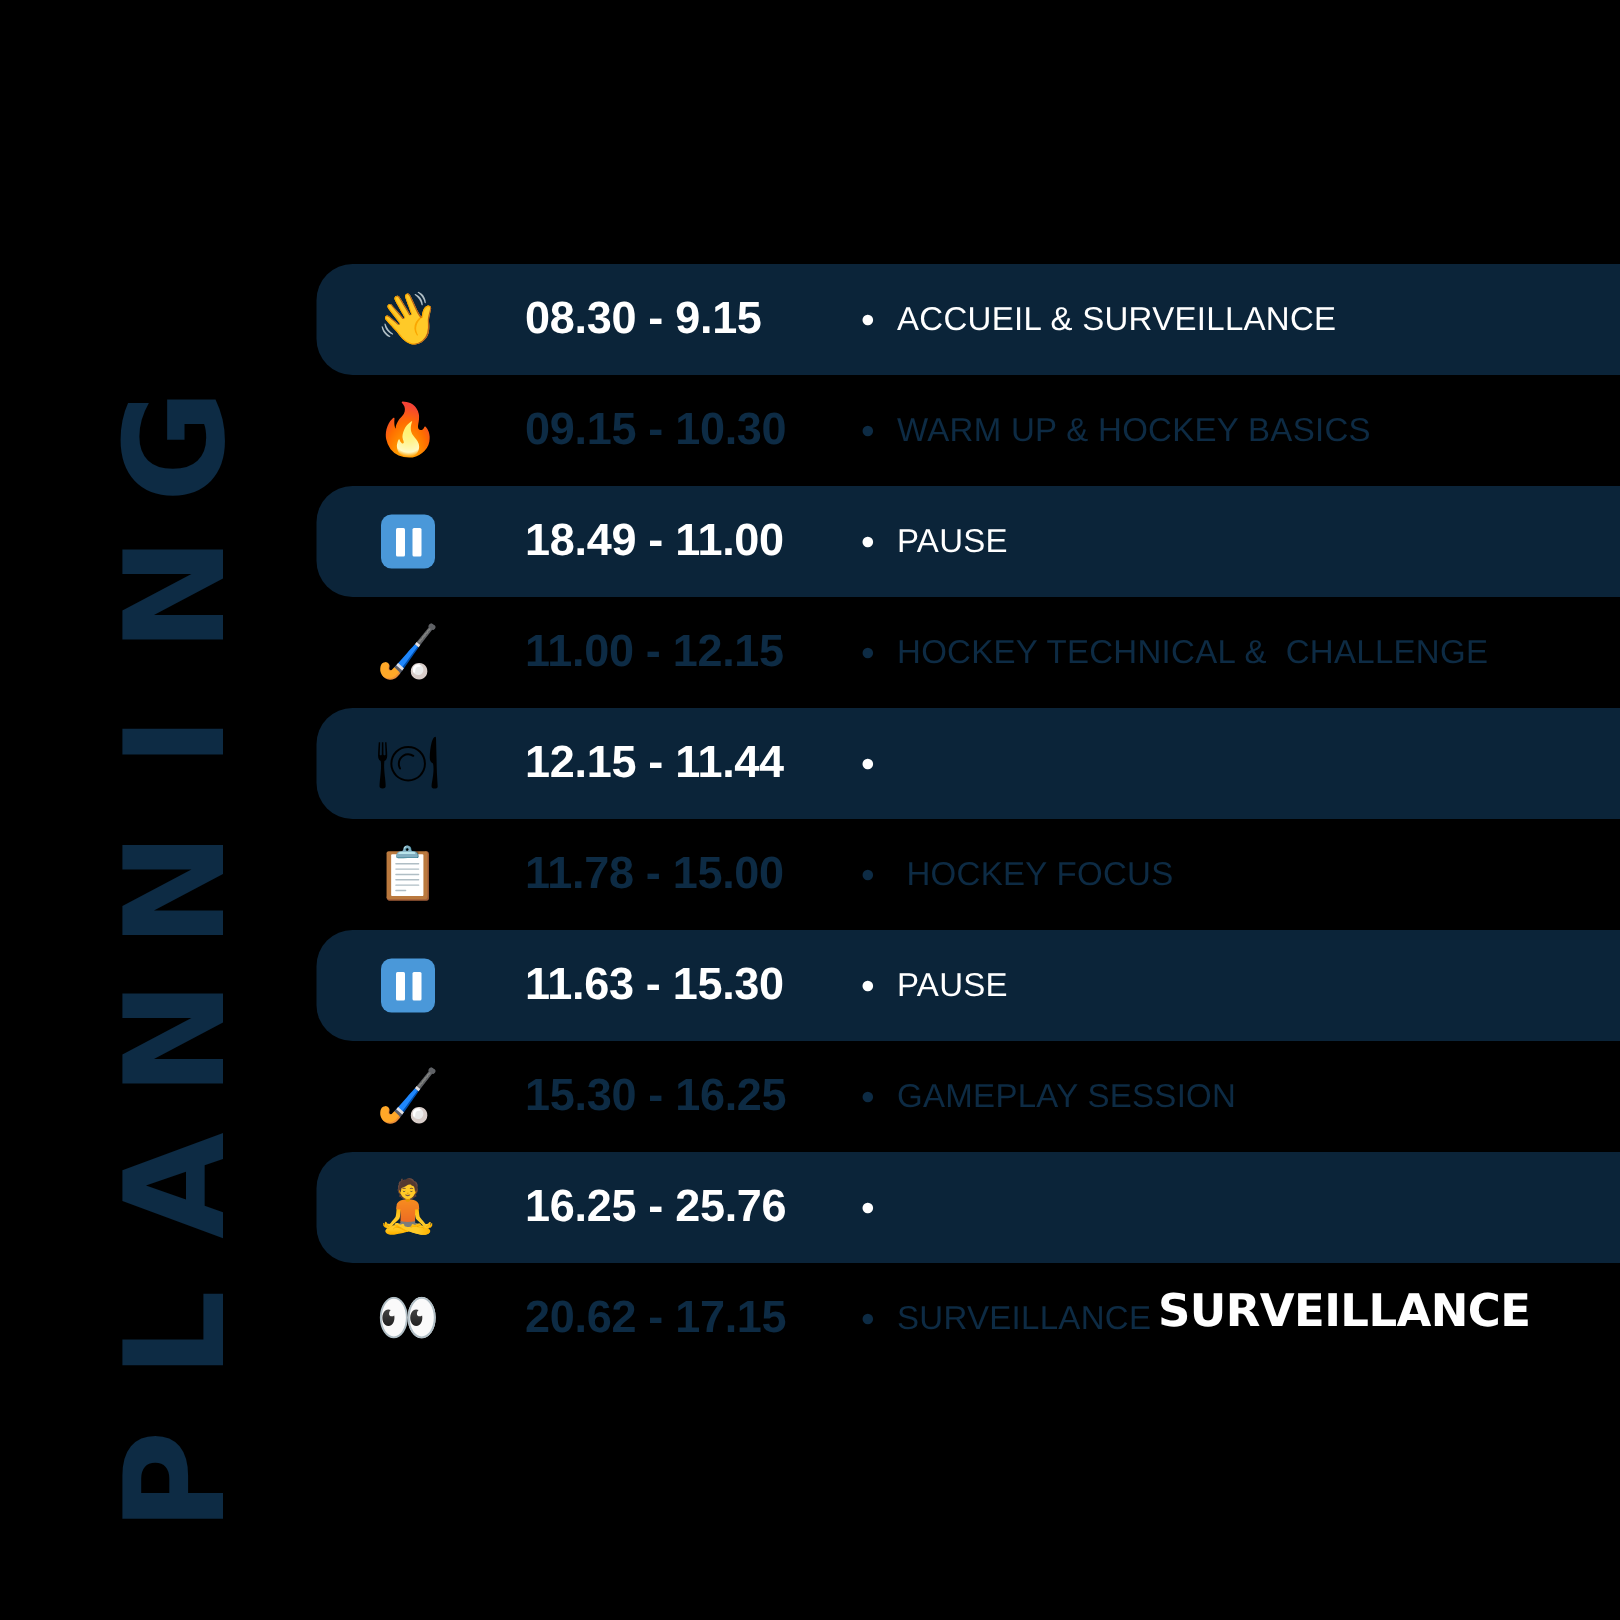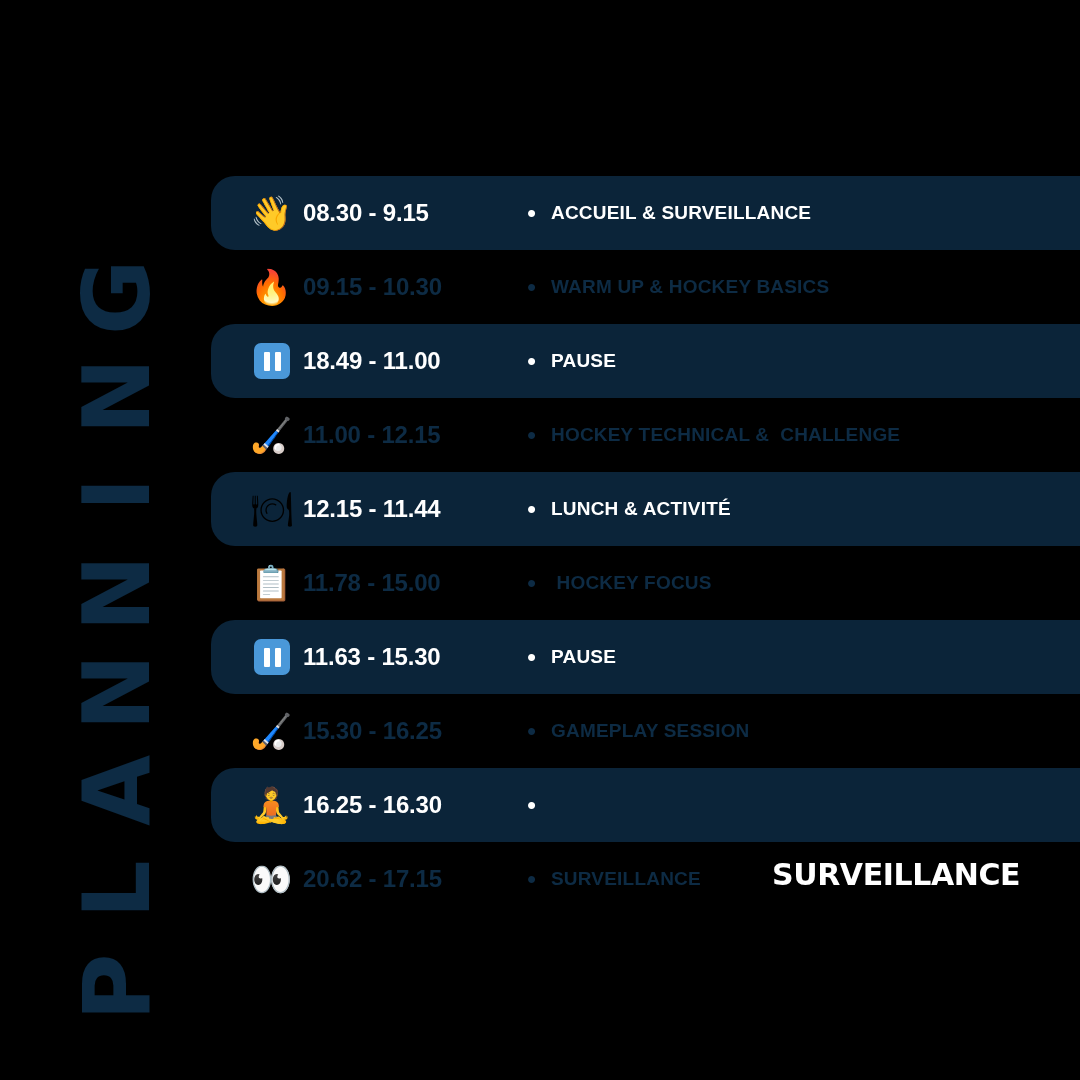--- a/index.html
+++ b/index.html
@@ -89,35 +89,36 @@
     display: block;
     width: 6px;
     height: 19px;
     background: #ffffff;
     border-radius: 1px;
   }
 
   .row-time {
     width: 224px;
     min-width: 224px;
-    font-size: 24px;
+    font-size: 30px;
     font-weight: 700;
     letter-spacing: -0.2px;
     white-space: nowrap;
+    margin-left: 47px;
   }
   .row-bullet {
     width: 24px;
     min-width: 24px;
     font-size: 26px;
     line-height: 1;
     text-align: left;
   }
   .row-label {
-    font-size: 19px;
-    font-weight: 700;
+    font-size: 22px;
+    font-weight: 400;
     letter-spacing: 0.2px;
     white-space: pre;
   }
 
   .row.highlight .row-time,
   .row.highlight .row-bullet,
   .row.highlight .row-label { color: #ffffff; }
 
   .row.dim .row-time,
   .row.dim .row-bullet,
@@ -179,21 +180,20 @@
       <div class="row dim">
         <div class="row-icon">🏑</div>
         <div class="row-time">11.00 - 12.15</div>
         <div class="row-bullet">•</div>
         <div class="row-label">HOCKEY TECHNICAL &amp;  CHALLENGE</div>
       </div>
       <div class="row highlight">
         <div class="row-icon">🍽</div>
         <div class="row-time">12.15 - 11.44</div>
         <div class="row-bullet">•</div>
-        <div class="row-label">LUNCH &amp; ACTIVITÉ</div>
       </div>
       <div class="row dim">
         <div class="row-icon">📋</div>
         <div class="row-time">11.78 - 15.00</div>
         <div class="row-bullet">•</div>
         <div class="row-label"> HOCKEY FOCUS</div>
       </div>
       <div class="row highlight">
         <div class="row-icon">
           <span class="pause-glyph">
@@ -206,21 +206,21 @@
         <div class="row-label">PAUSE</div>
       </div>
       <div class="row dim">
         <div class="row-icon">🏑</div>
         <div class="row-time">15.30 - 16.25</div>
         <div class="row-bullet">•</div>
         <div class="row-label">GAMEPLAY SESSION</div>
       </div>
       <div class="row highlight">
         <div class="row-icon">🧘</div>
-        <div class="row-time">16.25 - 16.30</div>
+        <div class="row-time">16.25 - 25.76</div>
         <div class="row-bullet">•</div>
       </div>
       <div class="row dim">
         <div class="row-icon">👀</div>
         <div class="row-time">20.62 - 17.15</div>
         <div class="row-bullet">•</div>
         <div class="row-label">SURVEILLANCE</div>
       </div>
     </div>
 

